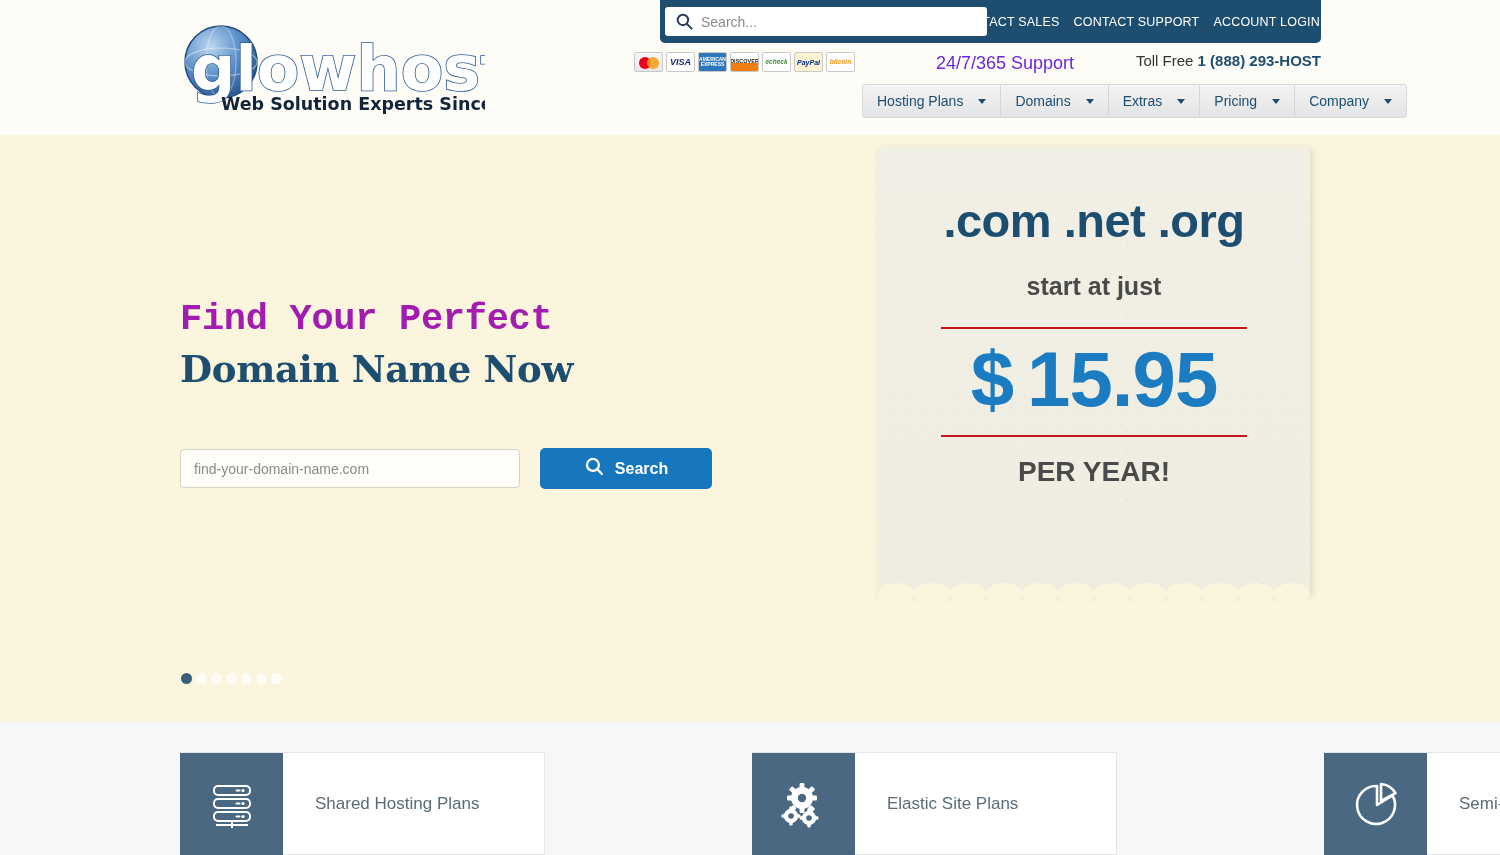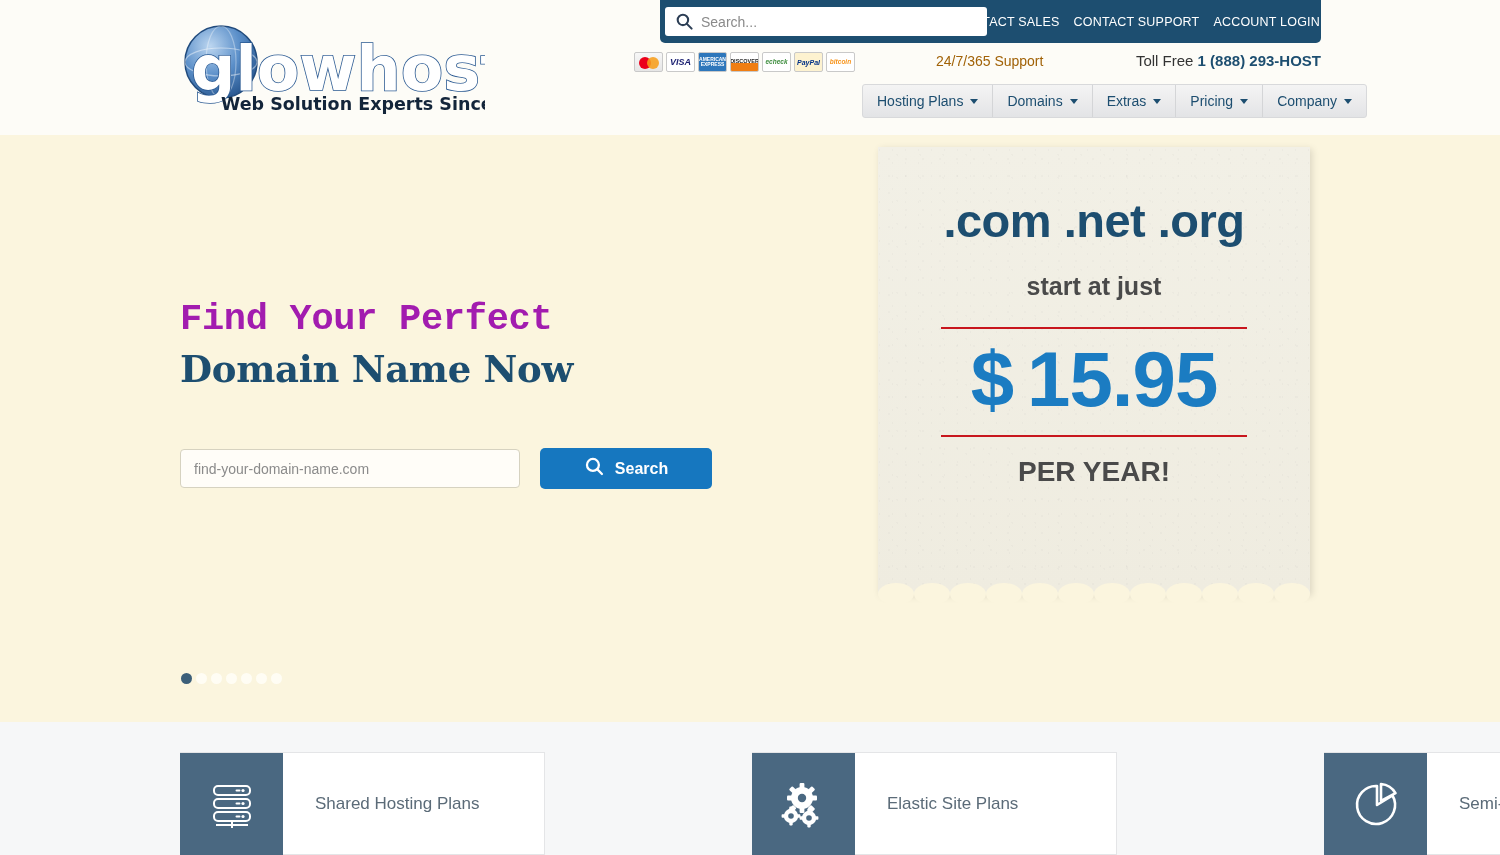--- a/index.html
+++ b/index.html
@@ -91,42 +91,42 @@
   .pc-mc .c2 { left: 12px; background: #f79e1b; opacity: .88; }
   .pc-visa { color: #1a1f71; font-style: italic; font-size: 9px; }
   .pc-amex { background: #2e77bb; color: #fff; font-size: 5px; text-align: center; padding: 1px; }
   .pc-disc { background: linear-gradient(#fff 55%, #f07e13 55%); color: #222; font-size: 5.5px; }
   .pc-echk { color: #3b8c3b; font-style: italic; font-size: 6.5px; }
   .pc-pp { background: #fdf2d0; color: #003087; font-style: italic; font-size: 7px; }
   .pc-btc { color: #f7931a; font-size: 6.5px; font-style: italic; }
 
   .support-text {
     position: absolute; left: 936px; top: 53px;
-    font-size: 14px; color: #a16207;
+    font-size: 18px; color: #6d28d9;
     white-space: nowrap;
   }
   .tollfree {
     position: absolute; right: 179px; top: 52px;
     font-size: 15px; color: #333;
     white-space: nowrap;
   }
   .tollfree b { color: #1d4e70; font-weight: bold; }
 
   
   .mainnav {
     position: absolute; left: 862px; top: 84px;
     height: 34px;
     display: flex;
     background: linear-gradient(#f4f4f4, #e3e4e6);
     border: 1px solid #d8d9db;
     border-radius: 3px;
     overflow: hidden;
   }
   .navitem {
-    display: flex; align-items: center; gap: 7px;
+    display: flex; align-items: center; gap: 15px;
     padding: 0 14px;
     font-size: 14px; color: #1d4e70;
     border-right: 1px solid #d4d5d7;
     cursor: pointer;
     height: 100%;
     white-space: nowrap;
   }
   .navitem:last-child { border-right: none; }
   .caret {
     width: 0; height: 0;

